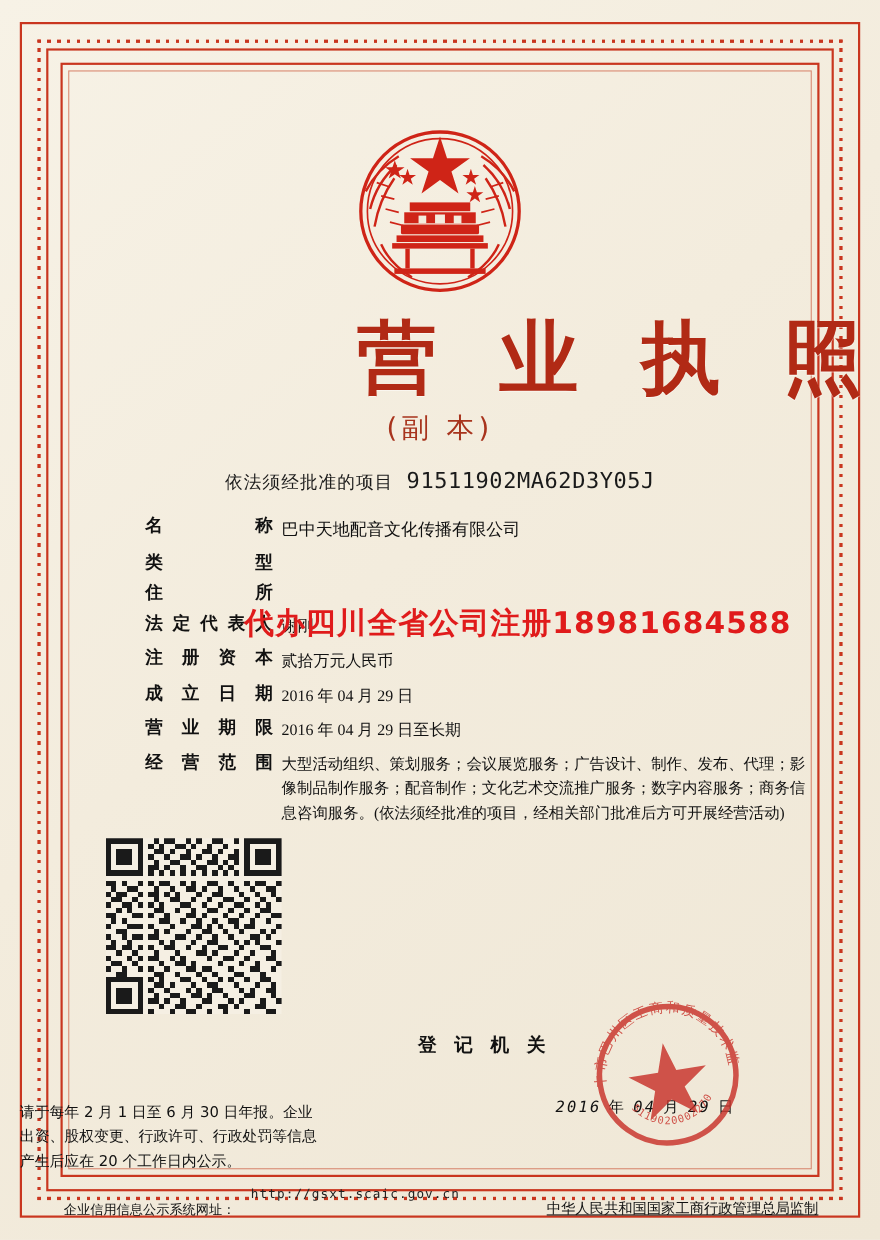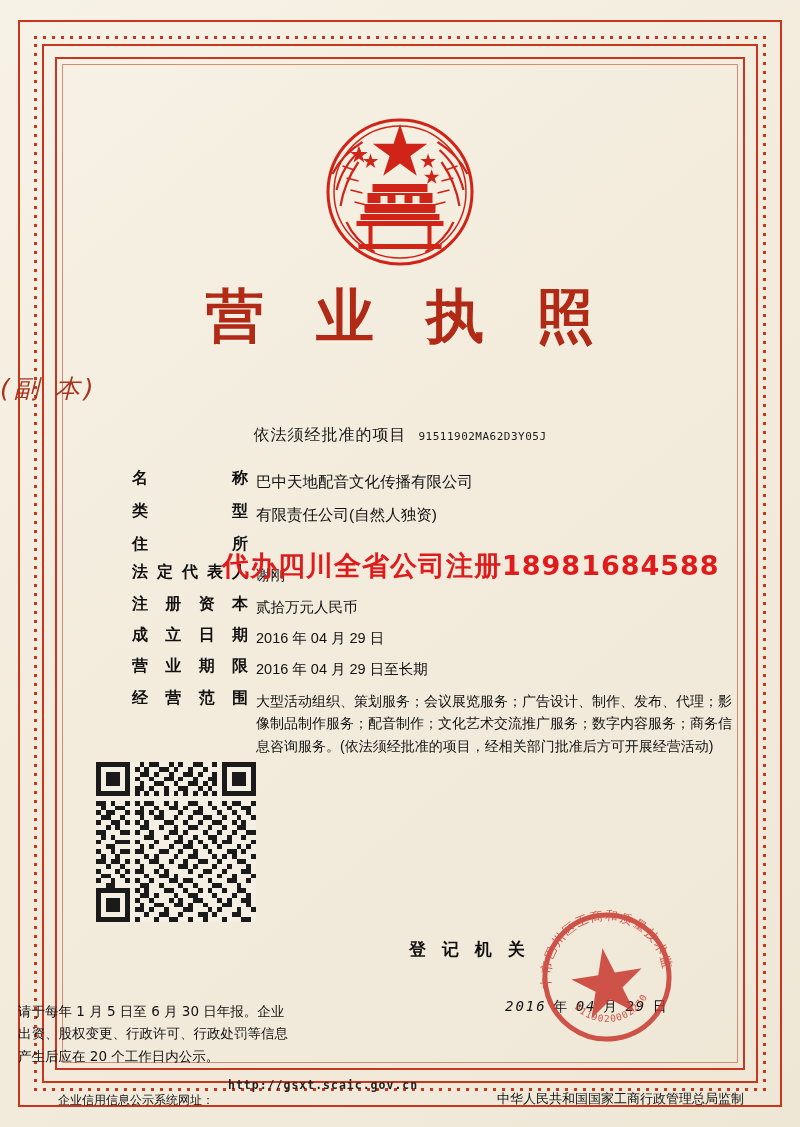--- a/index.html
+++ b/index.html
@@ -77,56 +77,56 @@
     width: 175px;
     height: 175px;
   }
 
   
   .title {
     position: absolute;
     top: 278px;
     left: 0;
     right: 0;
-    text-align: center;
-    font-family: "DejaVu Sans", sans-serif;
-    font-size: 58px;
+    text-align: right;
+    font-family: "DejaVu Sans", sans-serif;
+    font-size: 72px;
     font-weight: bold;
     letter-spacing: 16px;
     text-indent: 16px;
     color: #b12a15;
     text-shadow: 0 1px 0 rgba(255,255,255,.5);
   }
   .subtitle {
     position: absolute;
     top: 372px;
     left: 0;
     right: 0;
+    text-align: center;
     font-family: "DejaVu Sans", sans-serif;
     font-size: 25px;
     color: #a8341d;
     letter-spacing: 4px;
-    font-style: italic;
   }
   .credit-code {
     position: absolute;
     top: 425px;
     left: 0;
     right: 0;
     text-align: center;
     font-family: "DejaVu Sans", sans-serif;
     font-size: 16px;
     color: #1a1a1a;
     letter-spacing: 1px;
   }
   .credit-code .code-value {
     font-family: "DejaVu Sans Mono", monospace;
     letter-spacing: 0.5px;
     margin-left: 12px;
-    font-size: 11px;
+    font-size: 20px;
     text-align: center;
   }
 
   
   .fields {
     position: absolute;
     left: 132px;
     top: 468px;
     width: 600px;
   }
@@ -143,21 +143,21 @@
     font-weight: bold;
     color: #111;
     display: flex;
     justify-content: space-between;
     padding-right: 8px;
     box-sizing: border-box;
   }
   .row-label span { display: inline-block; }
   .row-value {
     flex: 1;
-    font-family: Liberation Sans, sans-serif;
+    font-family: Liberation Serif, serif;
     font-size: 14.5px;
     color: #111;
     line-height: 1.55;
     padding-top: 2px;
   }
   .row-value.big {
     font-size: 15.5px;
   }
   .row.scope .row-value {
     font-size: 14px;
@@ -177,21 +177,20 @@
   
   .authority {
     position: absolute;
     left: 380px;
     top: 938px;
     font-family: "DejaVu Sans", sans-serif;
     font-size: 17px;
     font-weight: bold;
     letter-spacing: 5px;
     color: #111;
-    margin-left: 29px;
   }
   .issue-date {
     position: absolute;
     left: 505px;
     top: 998px;
     font-family: "DejaVu Sans", sans-serif;
     font-size: 14px;
     color: #111;
     letter-spacing: 2px;
   }
@@ -241,29 +240,29 @@
     color: #111;
   }
   .footer-url {
     position: absolute;
     left: 228px;
     top: 1078px;
     font-family: "DejaVu Sans Mono", monospace;
     font-size: 11.5px;
     letter-spacing: 1px;
     color: #222;
-    font-weight: bold;
   }
   .footer-right {
     position: absolute;
     left: 497px;
     top: 1090px;
     font-family: "DejaVu Sans", sans-serif;
     font-size: 13px;
     color: #111;
+    text-decoration: underline;
   }
 </style>
 </head>
 <body>
 
 <div class="page">
 
   <div class="border-outer"></div>
   <div class="border-key"></div>
   <div class="border-inner"></div>
@@ -330,21 +329,20 @@
           <span>称</span>
       </div>
       <div class="row-value big">巴中天地配音文化传播有限公司</div>
     </div>
 
     <div class="row">
       <div class="row-label">
         <span>类</span>
           <span>型</span>
       </div>
-      <div class="row-value big">有限责任公司(自然人独资)</div>
     </div>
 
     <div class="row">
       <div class="row-label">
         <span>住</span>
           <span>所</span>
       </div>
     </div>
 
     <div class="row">
@@ -476,18 +474,18 @@
         <textPath href="#sealArcTop" startOffset="50%" text-anchor="middle">四川省巴中市巴州区工商和质量技术监督管理局</textPath>
       </text>
       <text font-family="'DejaVu Sans Mono', monospace" font-size="9.5" fill="#c8322a" letter-spacing="1">
         <textPath href="#sealArcBottom" startOffset="50%" text-anchor="middle">5119020002270</textPath>
       </text>
     </svg>
   </div>
 
   <div class="watermark">代办四川全省公司注册18981684588</div>
 
-  <div class="footer-note">请于每年 1 月 5 日至 6 月 30 日年报。企业出资、股权变更、行政许可、行政处罚等信息产生后应在 20 个工作日内公示。</div>
+  <div class="footer-note">请于每年 2 月 1 日至 6 月 30 日年报。企业出资、股权变更、行政许可、行政处罚等信息产生后应在 20 个工作日内公示。</div>
   <div class="footer-site">企业信用信息公示系统网址：</div>
   <div class="footer-url">http://gsxt.scaic.gov.cn</div>
   <div class="footer-right">中华人民共和国国家工商行政管理总局监制</div>
 
 </div>
 
 </body></html>

